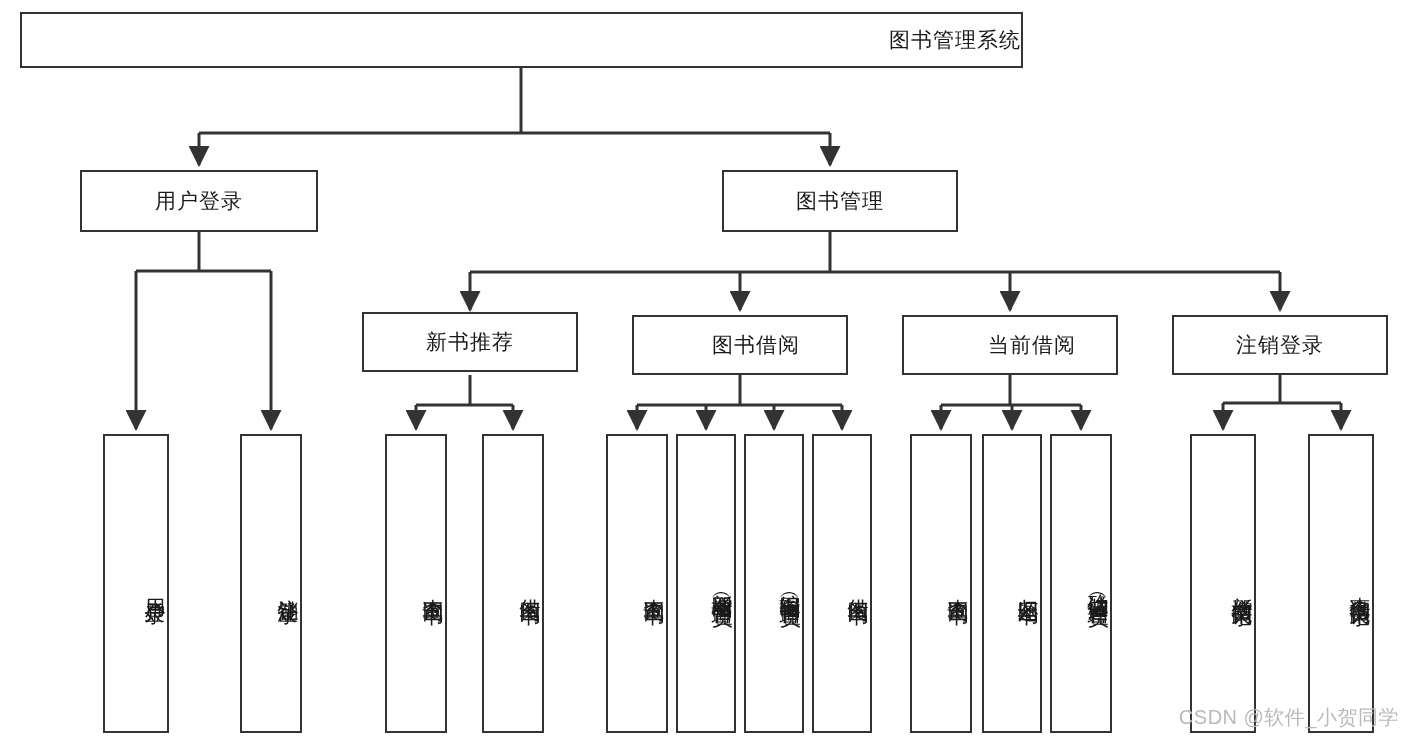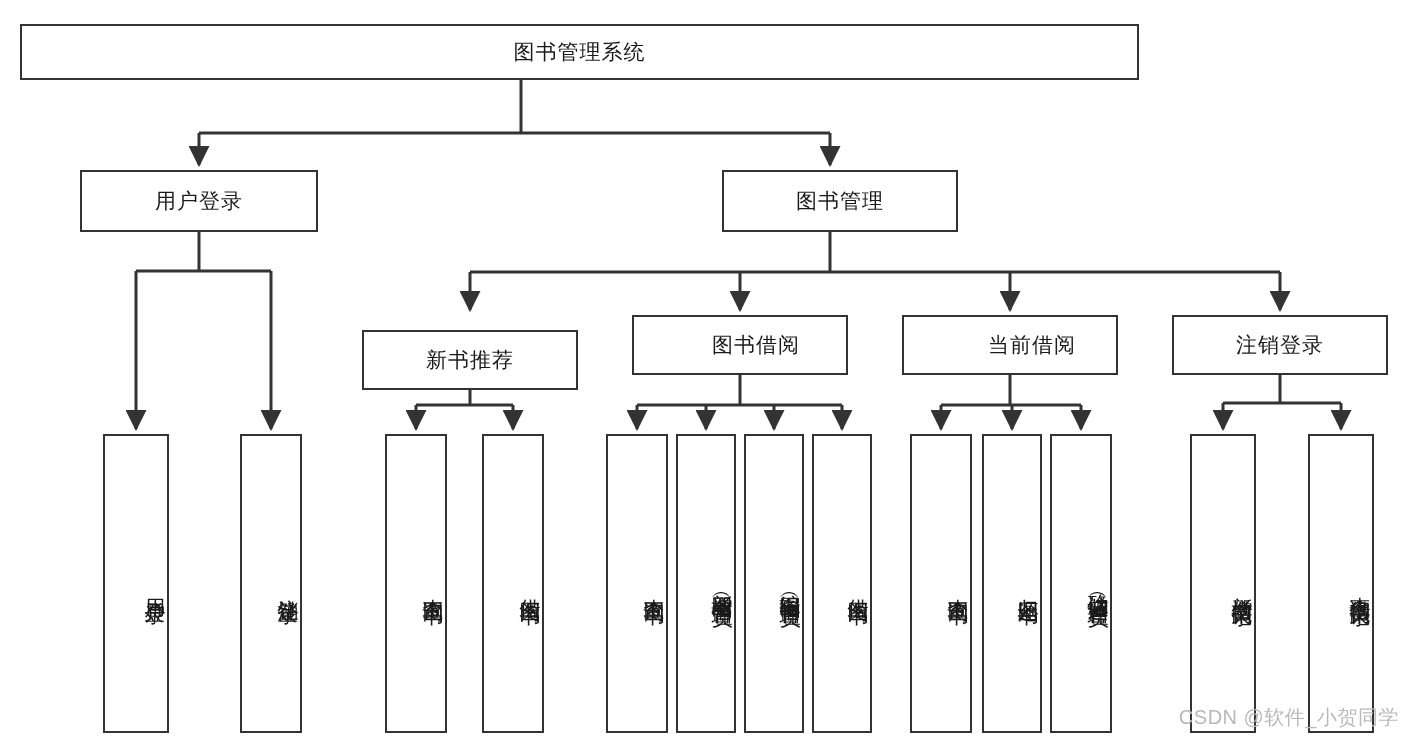--- a/index.html
+++ b/index.html
@@ -111,32 +111,32 @@
       <path d="M 1012 405 L 1012 429" marker-end="url(#arrow)"></path>
       <path d="M 1081 405 L 1081 429" marker-end="url(#arrow)"></path>
 
       <path d="M 1280 375 L 1280 403"></path>
       <path d="M 1223 403 L 1341 403"></path>
       <path d="M 1223 403 L 1223 429" marker-end="url(#arrow)"></path>
       <path d="M 1341 403 L 1341 429" marker-end="url(#arrow)"></path>
     </g>
   </svg>
 
-  <div class="node h" style="left:20px; top:24px; width:1119px; height:56px;">
+  <div class="node h" style="left:20px; top:12px; width:1003px; height:56px;justify-content:flex-end;">
     <span class="lbl">图书管理系统</span>
   </div>
 
   <div class="node h" style="left:80px; top:170px; width:238px; height:62px;">
     <span class="lbl">用户登录</span>
   </div>
   <div class="node h" style="left:712px; top:170px; width:236px; height:62px;margin-left:10px;">
     <span class="lbl">图书管理</span>
   </div>
 
-  <div class="node h" style="left:362px; top:330px; width:216px; height:60px;">
+  <div class="node h" style="left:362px; top:312px; width:216px; height:60px;">
     <span class="lbl">新书推荐</span>
   </div>
   <div class="node h" style="left:632px; top:315px; width:216px; height:60px;padding-left:32px;">
     <span class="lbl">图书借阅</span>
   </div>
   <div class="node h" style="left:902px; top:315px; width:216px; height:60px;padding-left:44px;">
     <span class="lbl">当前借阅</span>
   </div>
   <div class="node h" style="left:1172px; top:315px; width:216px; height:60px;">
     <span class="lbl">注销登录</span>

